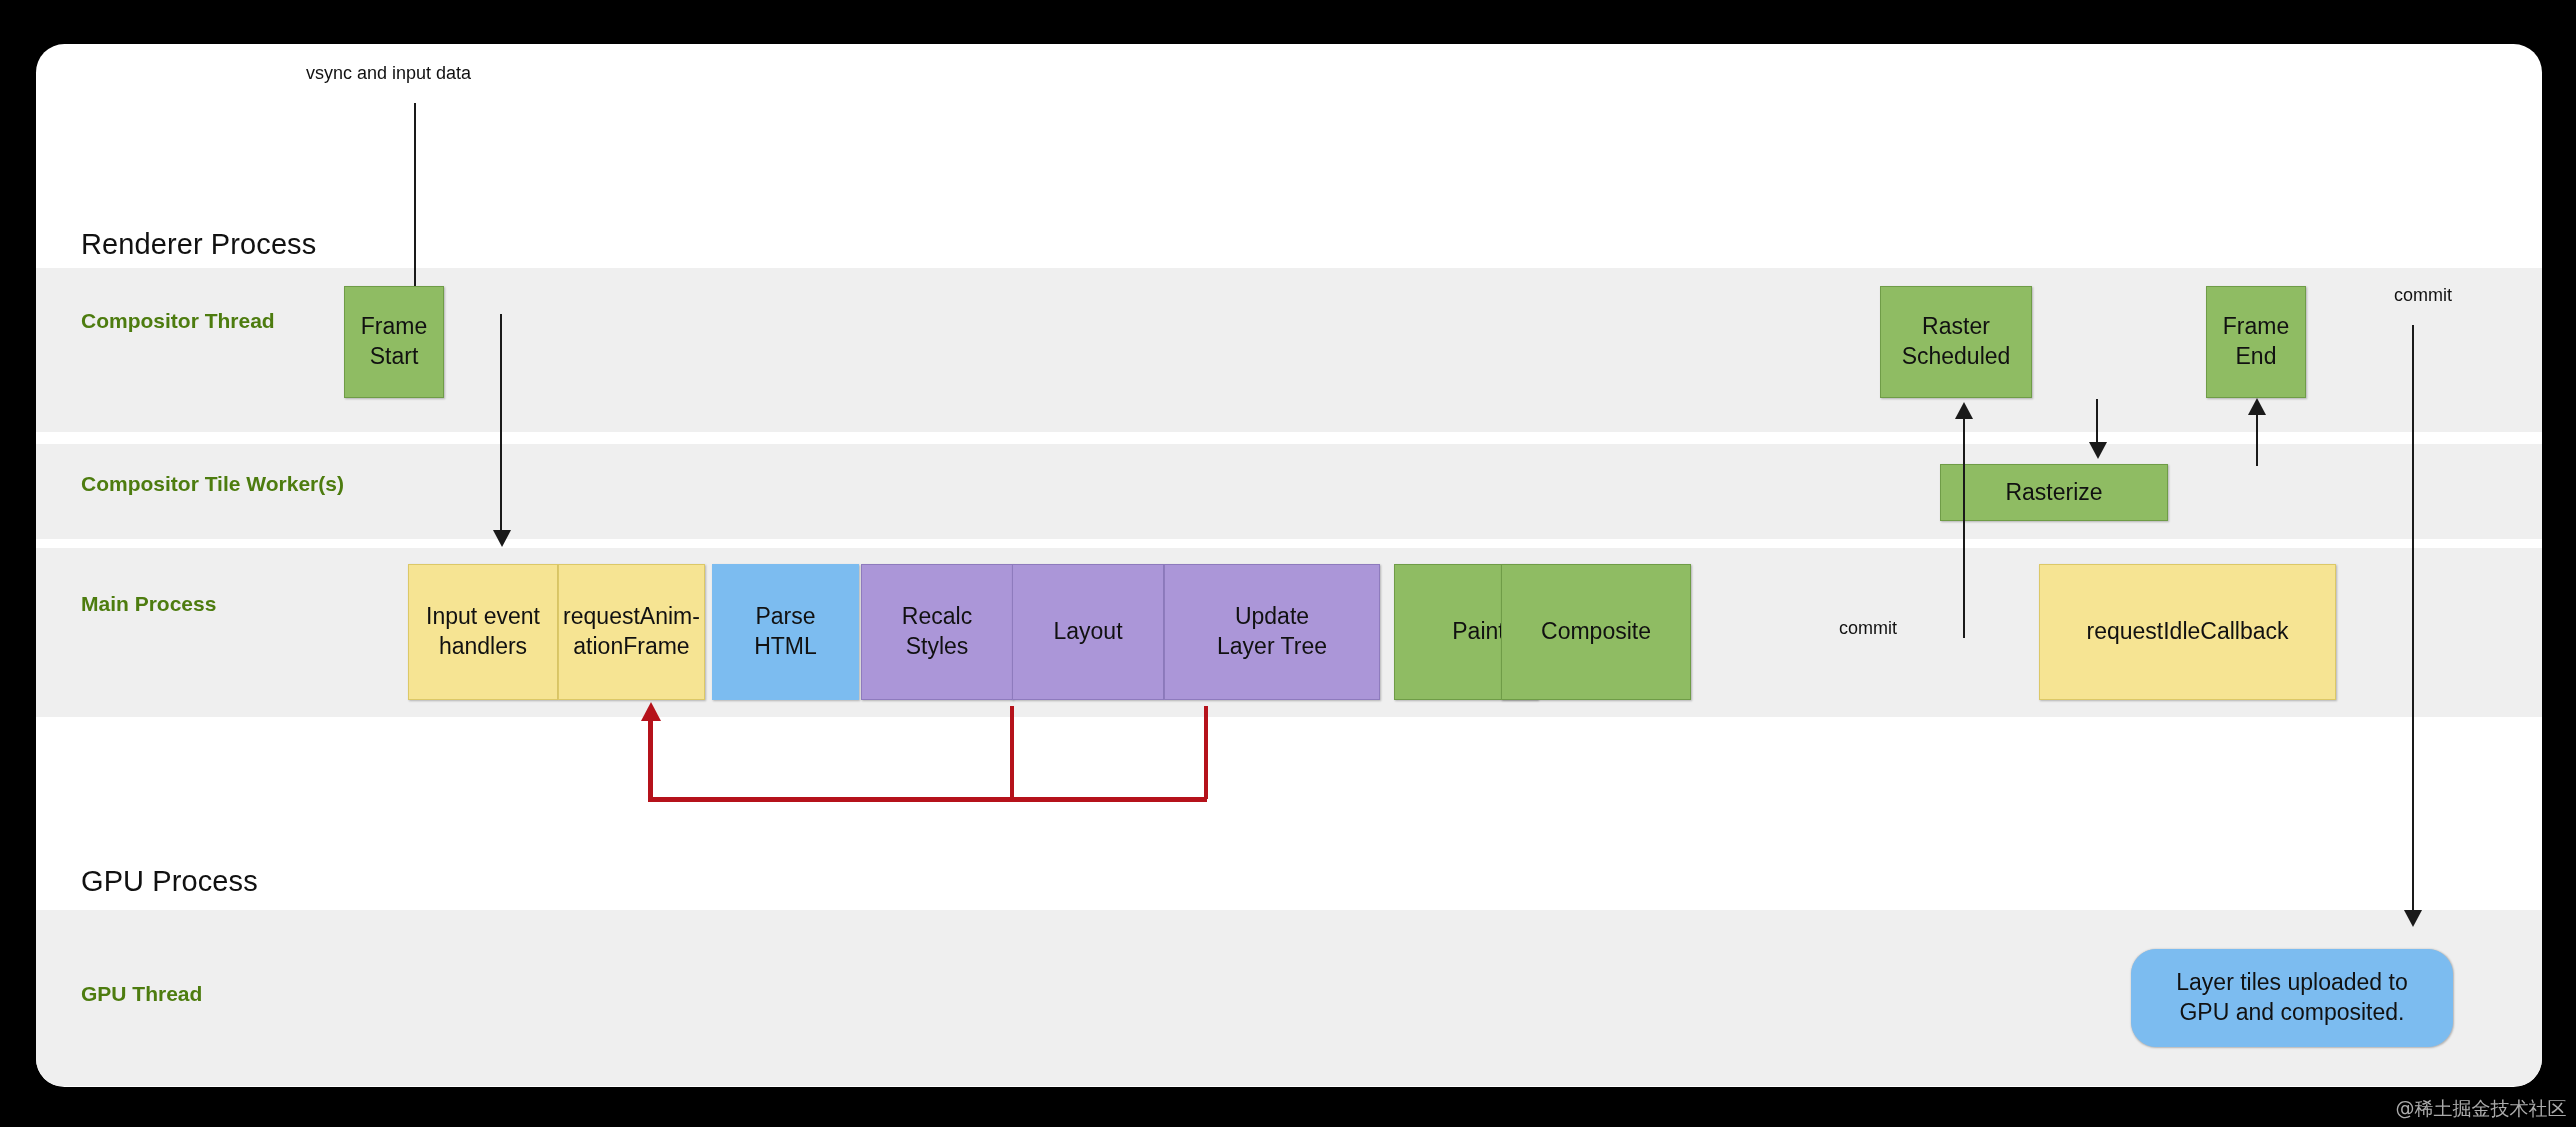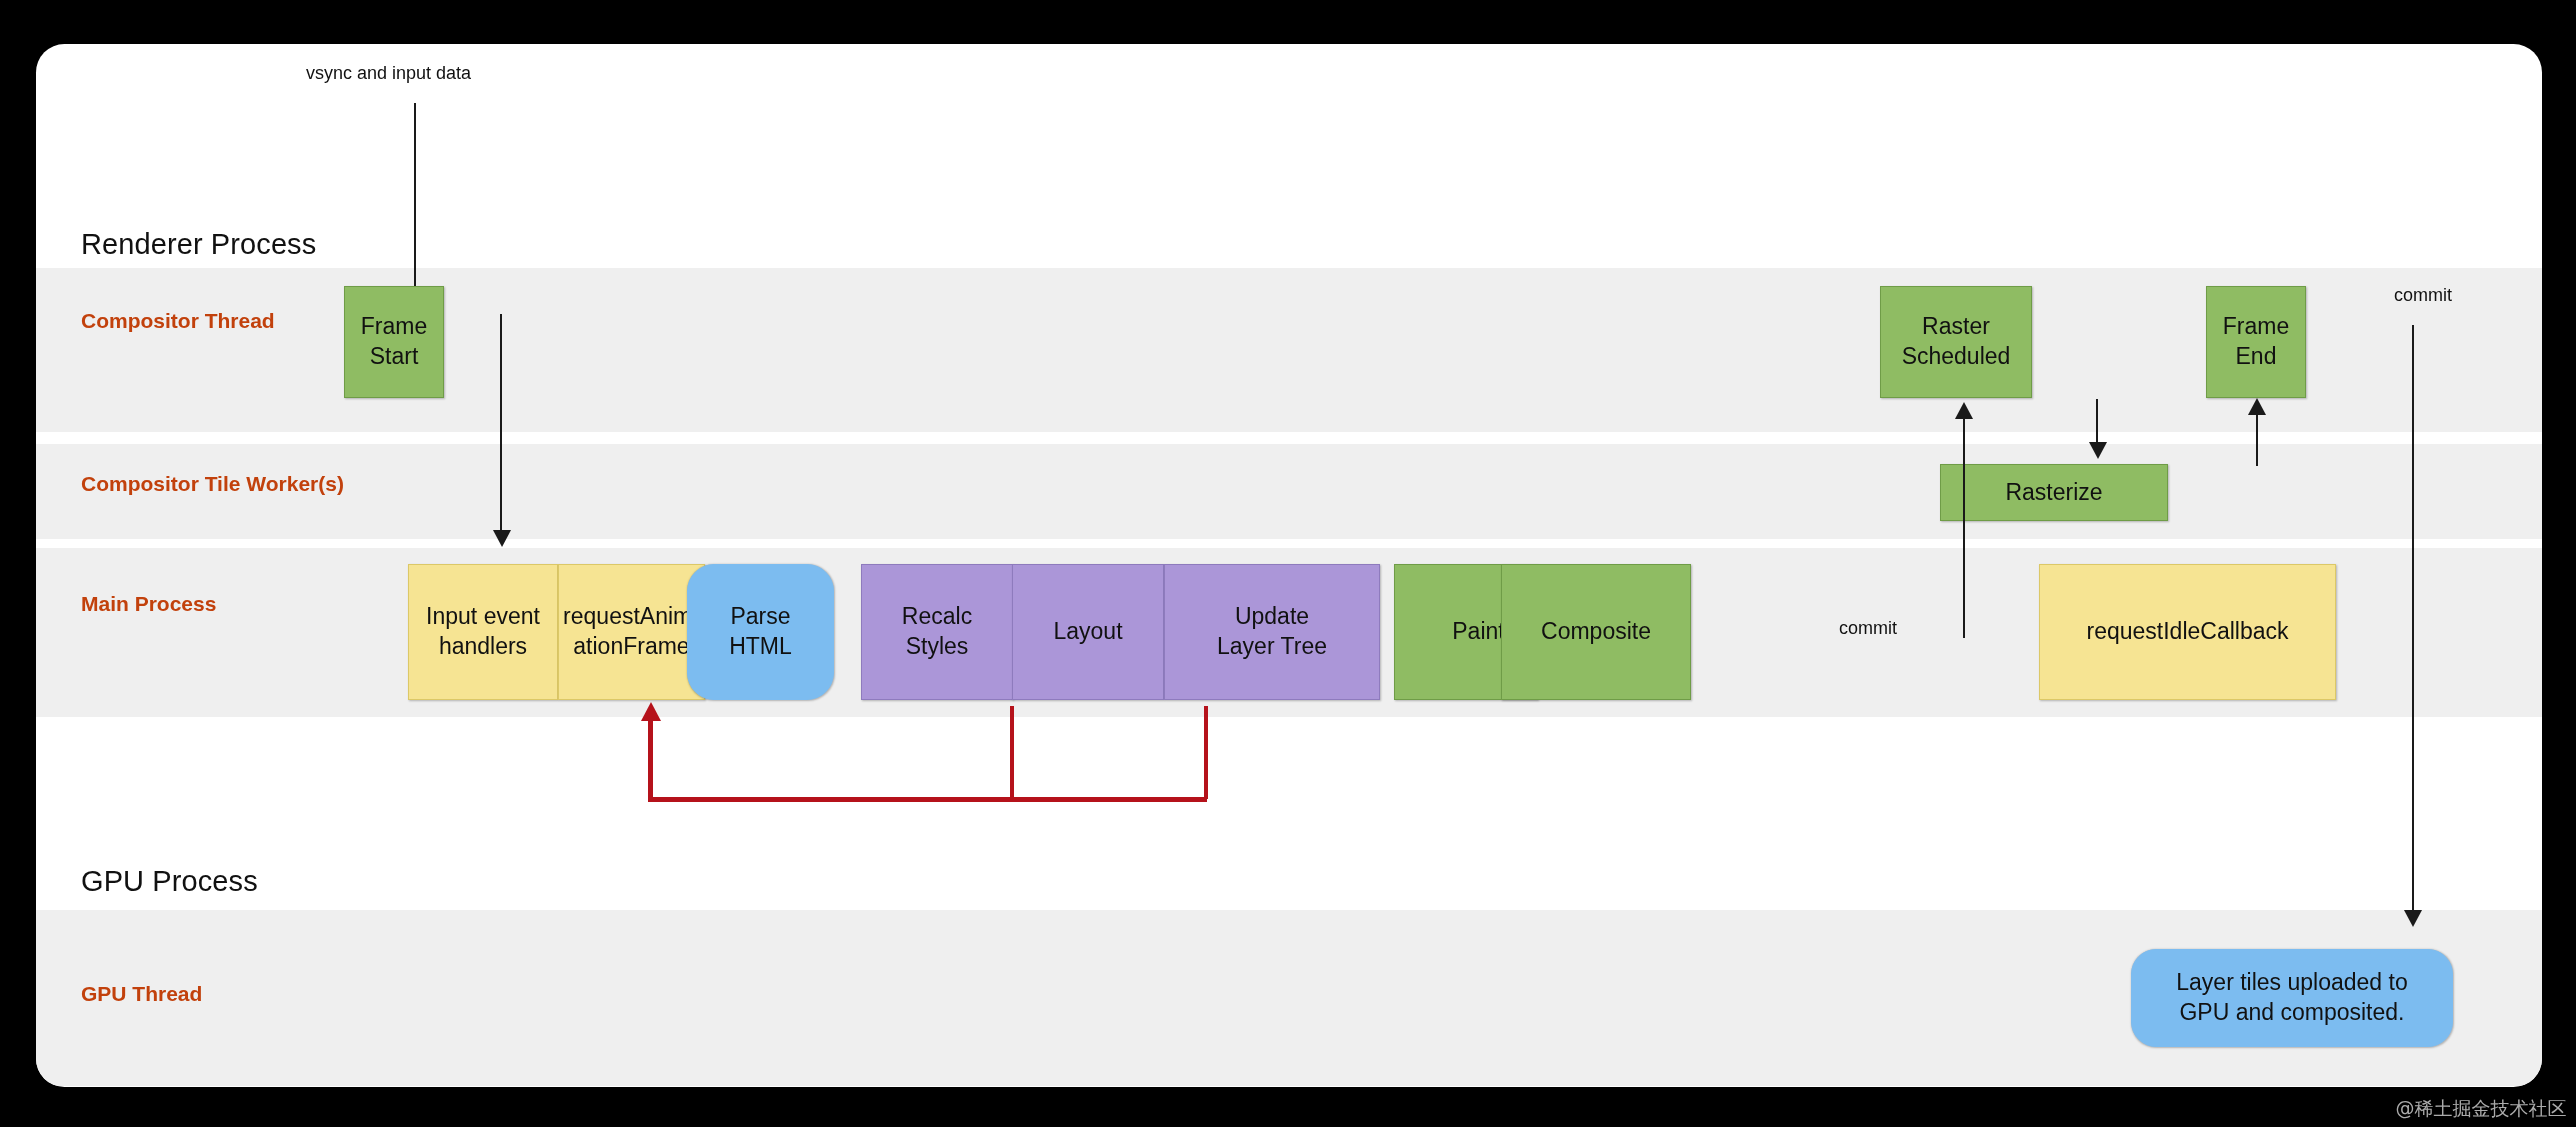--- a/index.html
+++ b/index.html
@@ -41,21 +41,21 @@
     letter-spacing:0.1px;
   }
   .proc-renderer{left:45px;top:184px;}
   .proc-gpu{left:45px;top:821px;}
 
   
   .lane-label{
     position:absolute;
     font-size:21px;
     font-weight:bold;
-    color:#c2410c;
+    color:#4d7c0f;
     white-space:nowrap;
   }
   .lbl-compositor{left:45px;top:265px;}
   .lbl-tileworker{left:45px;top:428px;}
   .lbl-main{left:45px;top:548px;}
   .lbl-gpu{left:45px;top:938px;}
 
   
   .box{
     position:absolute;
@@ -165,21 +165,21 @@
     </div>
 
     <div class="box yellow" style="left:372px;top:520px;width:150px;height:136px;">
       <span>Input event
 handlers</span>
     </div>
     <div class="box yellow" style="left:522px;top:520px;width:147px;height:136px;">
       <span>requestAnim-
 ationFrame</span>
     </div>
-    <div class="box blue" style="left:651px;top:520px;width:147px;height:136px;border-radius:27px;">
+    <div class="box blue" style="left:676px;top:520px;width:147px;height:136px;">
       <span>Parse
 HTML</span>
     </div>
     <div class="box purple" style="left:825px;top:520px;width:152px;height:136px;">
       <span>Recalc
 Styles</span>
     </div>
     <div class="box purple" style="left:976px;top:520px;width:152px;height:136px;">
       <span>Layout</span>
     </div>

